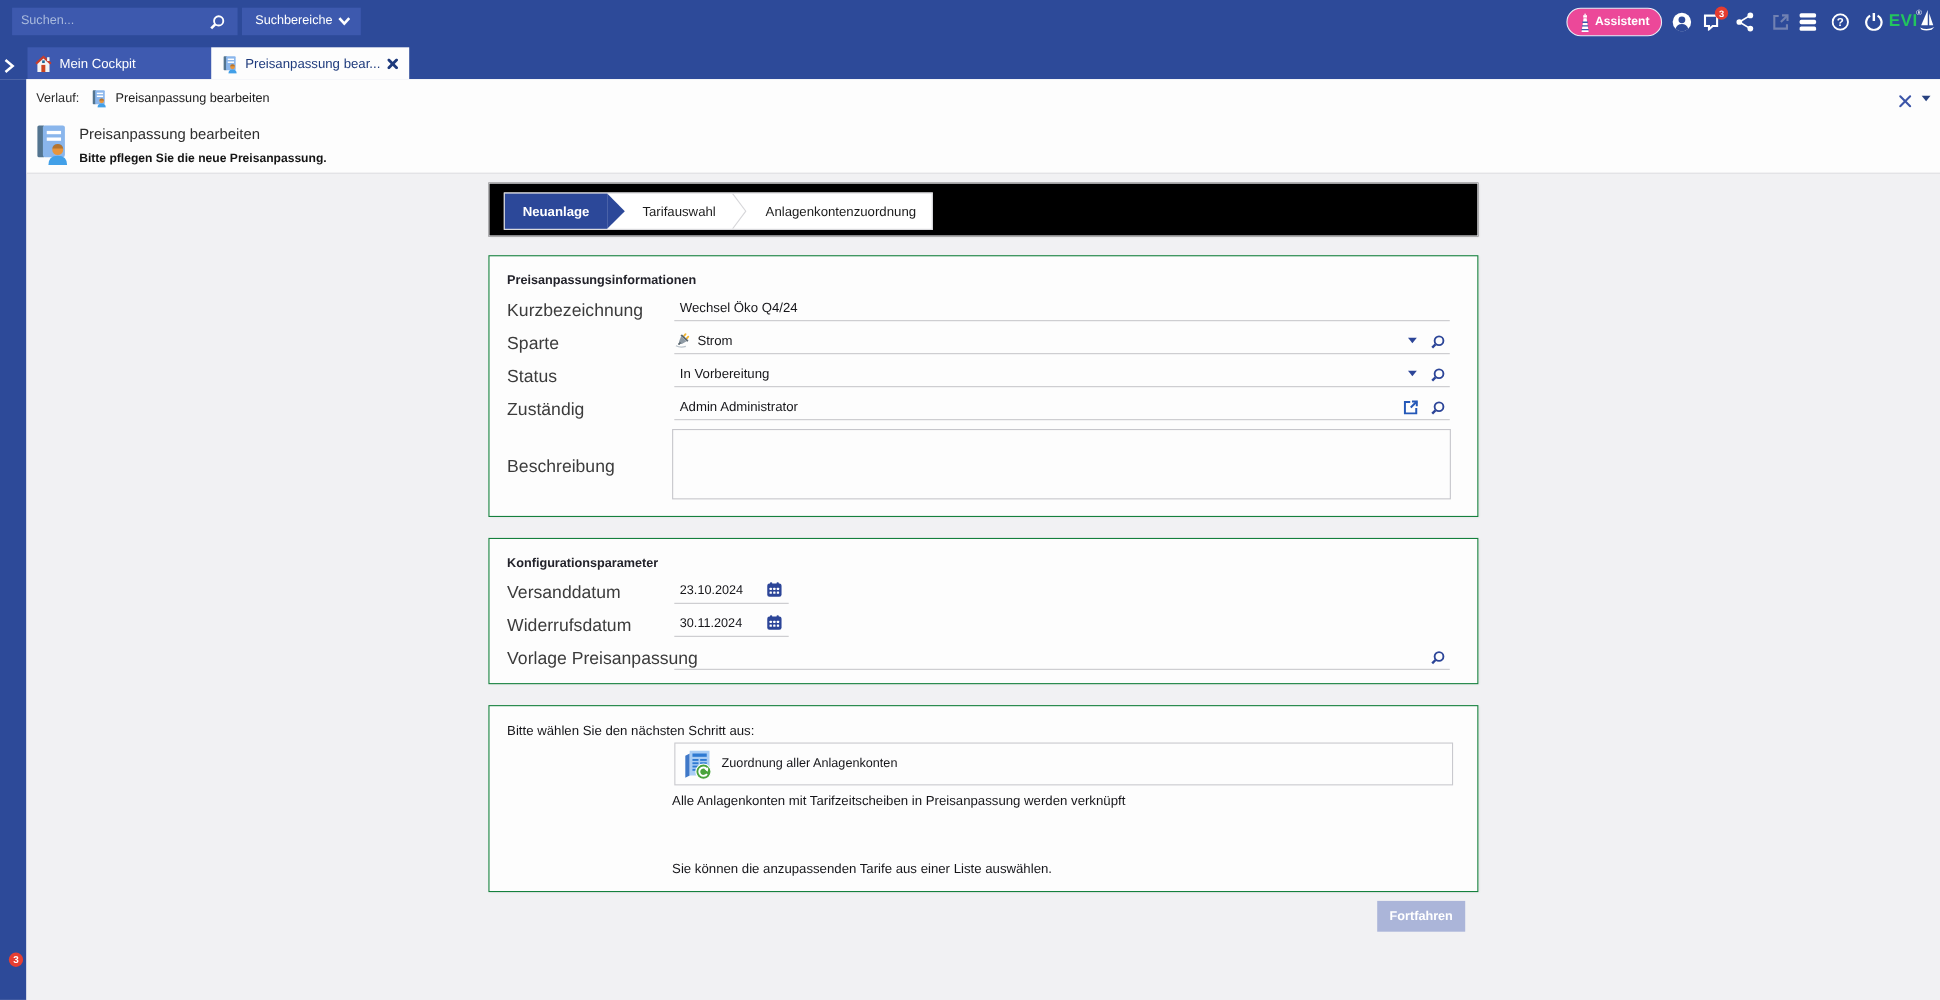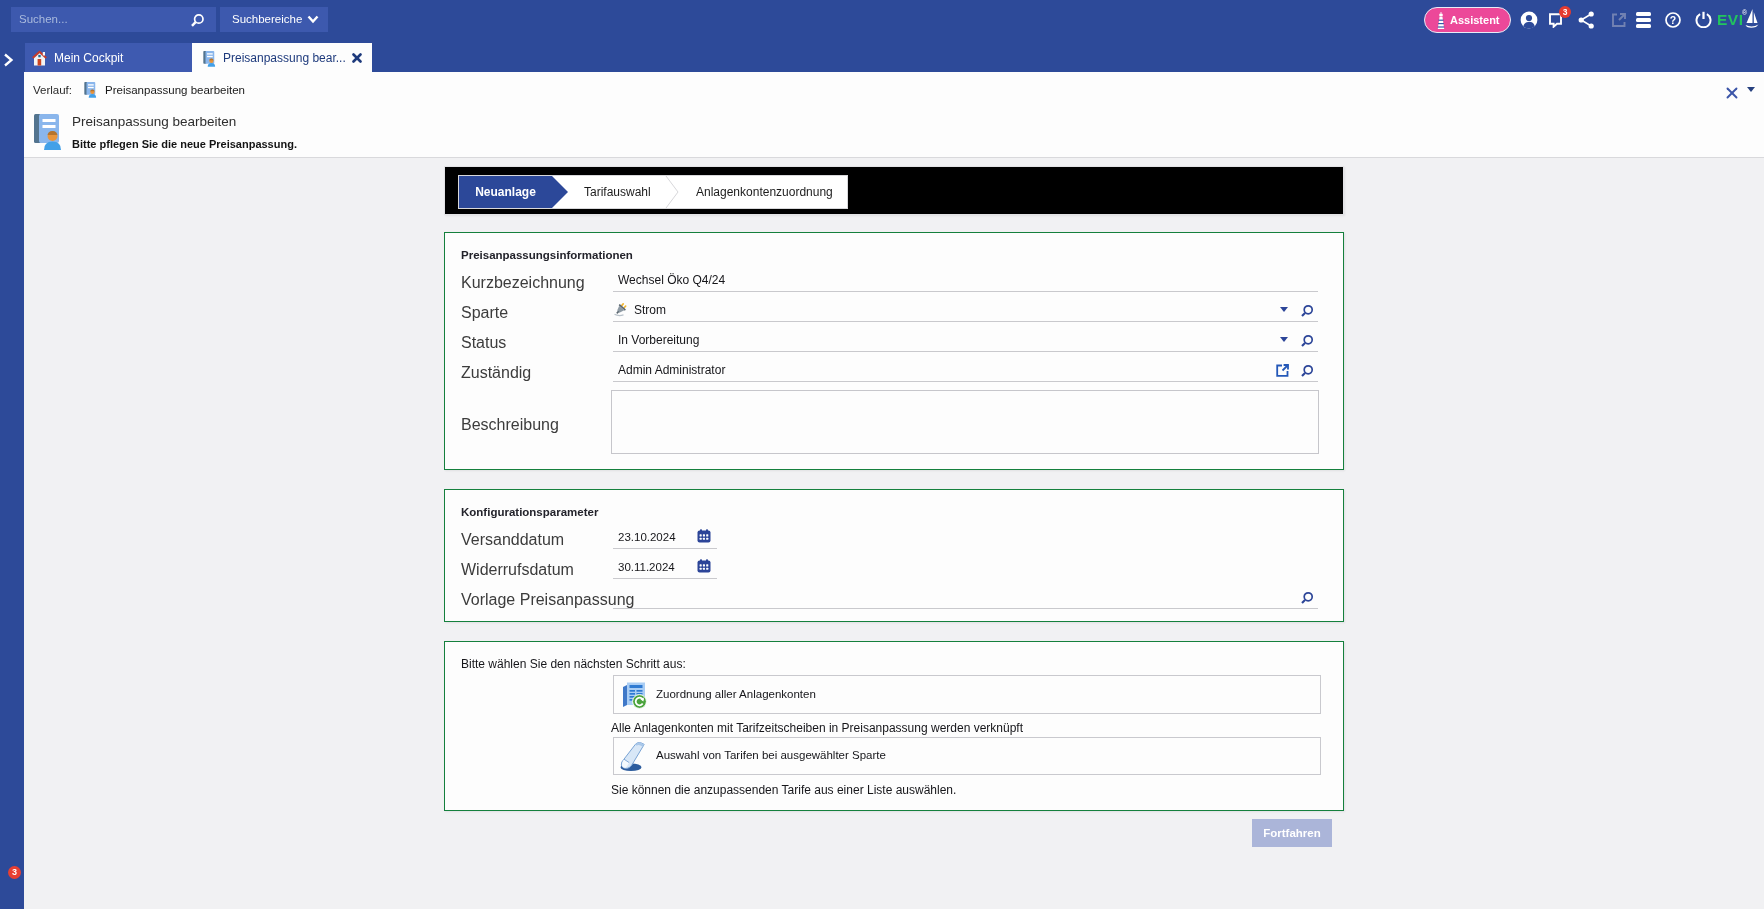--- a/index.html
+++ b/index.html
@@ -324,26 +324,16 @@
               <rect x="16.5" y="15" width="6" height="1.7"></rect>
               <rect x="9.5" y="18" width="5.5" height="1.7"></rect>
             </g>
             <circle cx="19.5" cy="20.5" r="6.9" fill="#4aa33c" stroke="#fff" stroke-width="1"></circle>
             <path d="M23.1,19.3 a3.8,3.8 0 1 0 -0.4,3.3" fill="none" stroke="#fff" stroke-width="1.8"></path>
             <polygon points="23.9,16.5 23.4,20.6 20.4,18.2" fill="#fff"></polygon>
           </svg></div>
       <span class="t" style="top:12px;">Zuordnung aller Anlagenkonten</span>
     </div>
     <span class="chnote" style="top:79px;">Alle Anlagenkonten mit Tarifzeitscheiben in Preisanpassung werden verknüpft</span>
-    <div class="chbtn" style="top:95px;height:38px;">
-      <div id="scrollico" class="abs" style="left:5px;top:3px;"><svg width="32" height="30" viewBox="0 0 32 30">
-            <ellipse cx="12" cy="26.2" rx="10.5" ry="3.8" fill="#2e5d9e"></ellipse>
-            <path d="M2.8,21 L16.5,3.2 Q19.6,-0.2 25.2,3.4 L12.6,24.4 Q8.4,29.2 4,26.4 Q1.2,24.4 2.8,21 Z" fill="#d8e7f7" stroke="#79a3d4" stroke-width="1"></path>
-            <path d="M16.5,3.2 Q19.6,-0.2 25.2,3.4 L23.8,5.8 Q19.6,2.8 17.6,4.8 Z" fill="#a9c7e9"></path>
-            <path d="M5,18.2 L10.2,21.6 L7.2,26.4 Q4.4,27.6 3.3,25.3 Q2.4,23 5,18.2 Z" fill="#f4f9fd"></path>
-            <path d="M5,18.2 L10.2,21.6" stroke="#79a3d4" stroke-width="0.9" fill="none"></path>
-          </svg></div>
-      <span class="t" style="top:11px;">Auswahl von Tarifen bei ausgewählter Sparte</span>
-    </div>
     <span class="chnote" style="top:141px;">Sie können die anzupassenden Tarife aus einer Liste auswählen.</span>
   </div>
   <div id="fortfahren" class="abs">Fortfahren</div>
 </div>
 
 </body></html>

